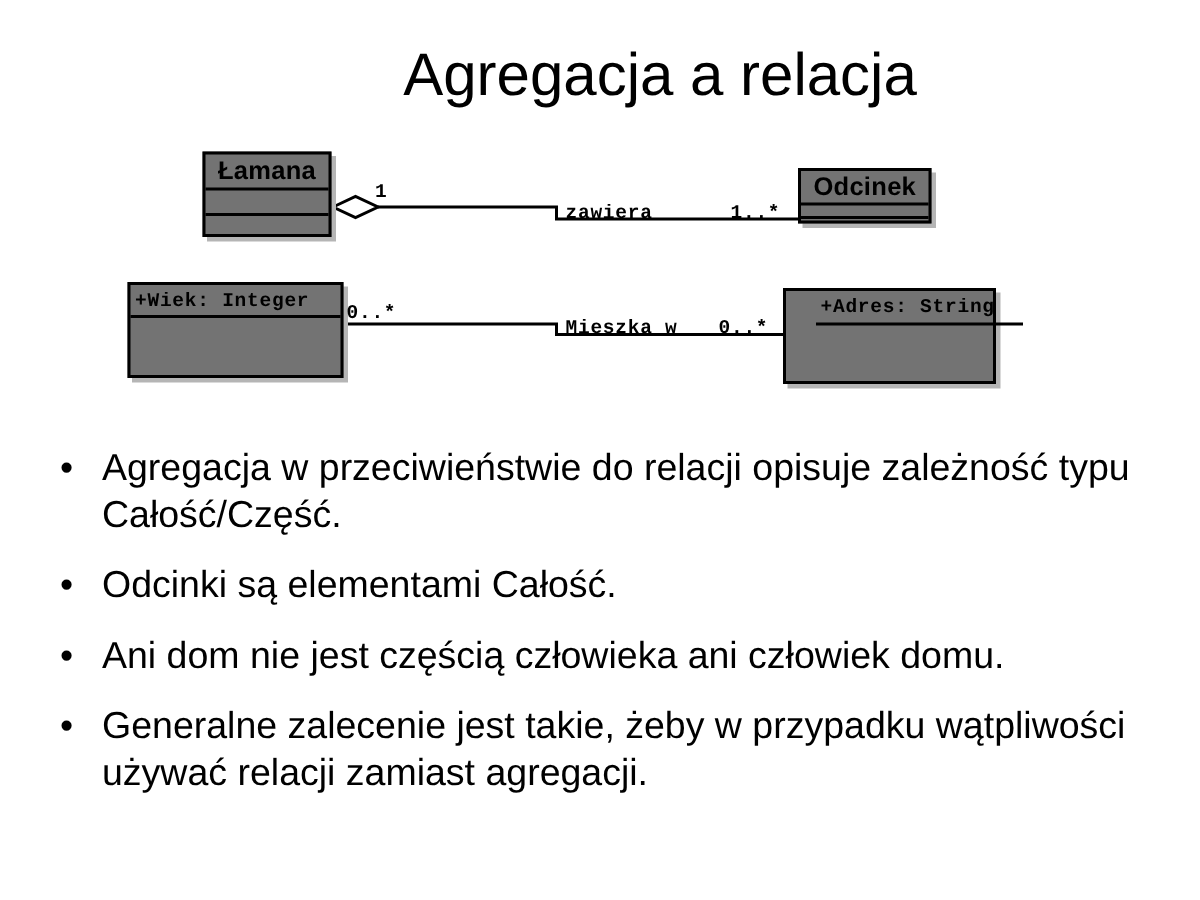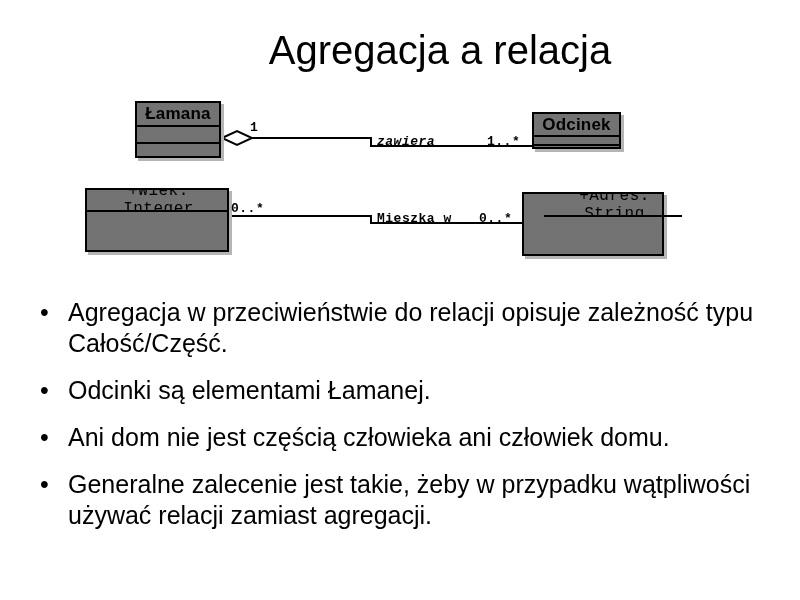--- a/index.html
+++ b/index.html
@@ -62,26 +62,25 @@
     justify-content: center;
     font-family: "Liberation Sans", sans-serif;
     font-weight: bold;
     font-size: 17px;
     letter-spacing: 0.2px;
     border-bottom: 2px solid #000000;
   }
   .uml-class .compartment.attr-cmp {
     justify-content: flex-start;
     font-family: "Liberation Mono", monospace;
-    font-weight: normal;
-    font-size: 16px;
+    font-weight: bold;
+    font-size: 13px;
     letter-spacing: 0.5px;
     padding-left: 3px;
     border-bottom: 2px solid #000000;
-    text-align: center;
   }
   .uml-class .compartment.attr-cmp.empty-cmp {
     border-bottom: 2px solid #000000;
   }
   .uml-class .compartment.op-cmp {
     border-bottom: none;
   }
 
   
   #class-lamana    { left: 135px; top: 101px; width: 86px;  height: 57px; }
@@ -107,21 +106,21 @@
   
   .assoc-label {
     position: absolute;
     font-family: "Liberation Mono", monospace;
     font-weight: bold;
     font-size: 13px;
     letter-spacing: 0.5px;
     white-space: nowrap;
     color: #000000;
   }
-  #label-zawiera-name { left: 377px; top: 134px; font-style: italic; }
+  #label-zawiera-name { left: 377px; top: 134px; }
   #label-zawiera-mult { left: 487px; top: 134px; }
   #label-lamana-mult  { left: 250px; top: 120px; }
   #label-mieszka-name { left: 377px; top: 211px; text-align: right; }
   #label-mieszka-mult { left: 479px; top: 211px; }
   #label-czlowiek-mult{ left: 231px; top: 201px; }
 
   
   #bullet-list {
     position: absolute;
     left: 30px;
@@ -202,21 +201,21 @@
 
 </div>
 
 <ul id="bullet-list">
   <li>
     <span class="bullet-dot">•</span>
     <span class="bullet-text">Agregacja w przeciwieństwie do relacji opisuje zależność typu Całość/Część.</span>
   </li>
   <li>
     <span class="bullet-dot">•</span>
-    <span class="bullet-text">Odcinki są elementami Łamanej.</span>
+    <span class="bullet-text">Odcinki są elementami Całość.</span>
   </li>
   <li>
     <span class="bullet-dot">•</span>
     <span class="bullet-text">Ani dom nie jest częścią człowieka ani człowiek domu.</span>
   </li>
   <li>
     <span class="bullet-dot">•</span>
     <span class="bullet-text">Generalne zalecenie jest takie, żeby w przypadku wątpliwości używać relacji zamiast agregacji.</span>
   </li>
 </ul>

